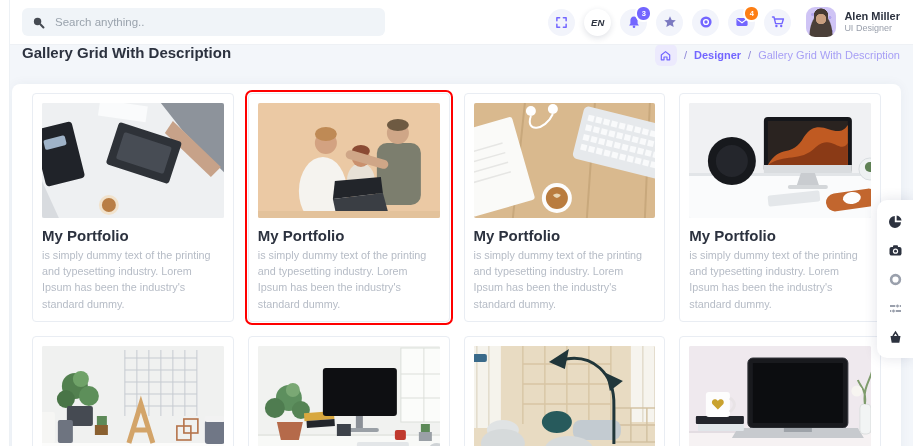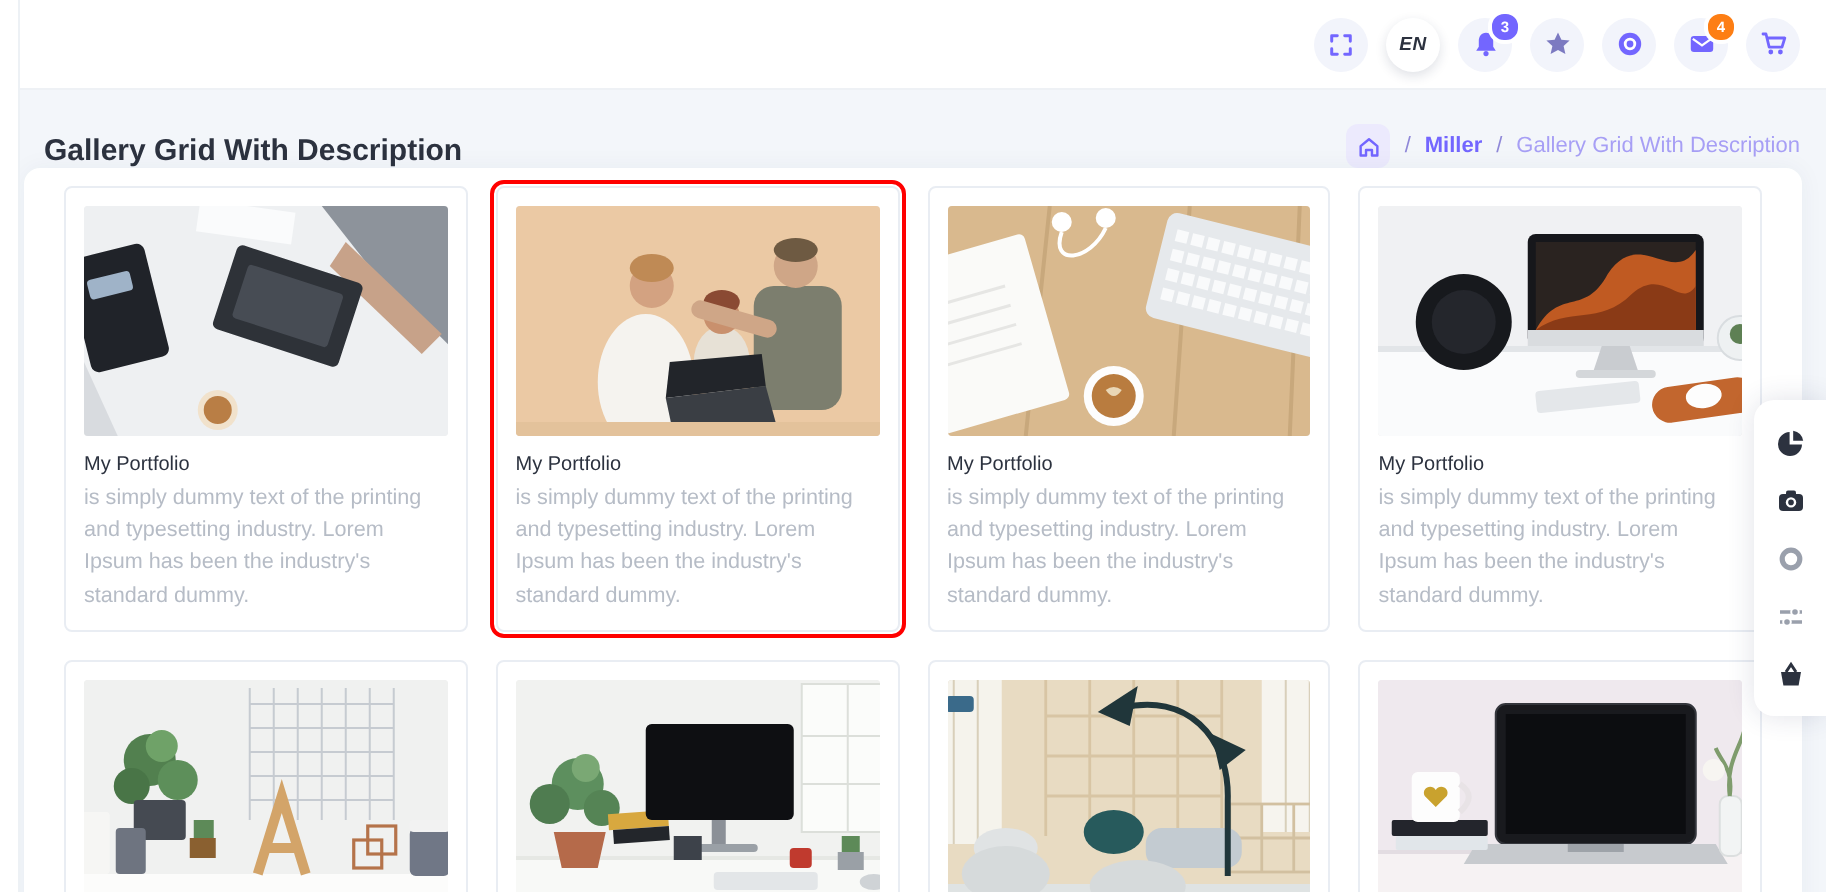--- a/index.html
+++ b/index.html
@@ -37,57 +37,66 @@
        radial-gradient(circle at 22% 25%, #b2a4ee 0 1.2px, rgba(0,0,0,0) 1.8px),
        radial-gradient(circle at 80% 35%, #b2a4ee 0 1.2px, rgba(0,0,0,0) 1.8px),
        radial-gradient(circle at 18% 75%, #b2a4ee 0 1.2px, rgba(0,0,0,0) 1.8px),
        radial-gradient(circle at 85% 80%, #b2a4ee 0 1.2px, rgba(0,0,0,0) 1.8px),
        #cfc4f5;}
   .user-meta{display:flex;flex-direction:column;line-height:1.25;}
   .user-name{font-size:11px;font-weight:bold;color:#2c323f;}
   .user-role{font-size:9px;color:#9aa0ac;}
   
   .titlebar{position:absolute;top:44px;left:9px;right:0;height:40px;display:flex;
-       align-items:flex-end;padding:0 13px;box-sizing:border-box;}
+       align-items:flex-start;padding:0 13px;box-sizing:border-box;}
   .page-title{font-size:15px;font-weight:bold;color:#2c323f;margin:0;}
   .breadcrumb{margin-left:auto;display:flex;align-items:center;gap:7px;font-size:11px;}
   .crumb-home{width:22px;height:22px;border-radius:6px;background:#eceafd;border:0;
        display:flex;align-items:center;justify-content:center;cursor:pointer;padding:0;}
   .crumb-sep{color:#8f88d8;}
   .crumb-parent{color:#7366ff;font-weight:bold;cursor:pointer;text-decoration:none;}
   .crumb-current{color:#a79ff5;}
   
   .panel{position:absolute;top:84px;left:12px;width:889px;box-sizing:border-box;
        background:#fff;border-radius:8px;box-shadow:0 0 12px rgba(40,50,90,.05);
        padding:9px 20px 20px;}
   .panel-title{font-size:12px;font-weight:bold;letter-spacing:.4px;color:#2c323f;
        margin:0 0 10px;}
   .grid{display:grid;grid-template-columns:repeat(4,1fr);gap:14px;}
   .card{background:#fff;border:1px solid #e9edf3;border-radius:4px;padding:9px;
        box-sizing:border-box;}
   .card.highlighted{outline:2px solid #ff0000;outline-offset:1px;}
   .photo{height:115px;border-radius:2px;overflow:hidden;cursor:pointer;background:#eee;}
   .photo svg{display:block;width:100%;height:100%;}
-  .card h3{font-size:10px;font-weight:normal;color:#2c323f;margin:9px 0 3px;}
+  .card h3{font-size:15px;font-weight:bold;color:#2c323f;margin:9px 0 3px;}
   .card p{font-size:10.8px;color:#b6bcc6;line-height:1.5;margin:0;}
   
   .float-panel{position:absolute;right:0;top:200px;width:36px;background:#fff;
        border-radius:10px 0 0 10px;box-shadow:0 0 14px rgba(40,50,90,.14);
        display:flex;flex-direction:column;align-items:center;gap:13px;
        padding:13px 0;z-index:5;}
   .float-btn{width:16px;height:16px;border:0;background:transparent;padding:0;
        cursor:pointer;display:flex;align-items:center;justify-content:center;}
 </style>
 </head>
 <body>
 
 <div class="app">
   <div class="left-sliver"></div>
 
   <header class="topbar">
+    <div class="search">
+      <span style="display:flex;">
+        <svg width="13" height="13" viewBox="0 0 14 14">
+            <circle cx="6" cy="6" r="4" fill="#454a52"></circle>
+            <path d="M9.2,9.2 L12.3,12.3" stroke="#454a52" stroke-width="2.2" stroke-linecap="round"></path>
+          </svg>
+      </span>
+      <input type="text" placeholder="Search anything.." style="">
+    </div>
 
     <div class="actions">
       <button class="icon-btn">
         <span style="display:flex;">
           <svg width="13" height="13" viewBox="0 0 14 14">
               <path d="M2,5 V2 H5 M9,2 H12 V5 M12,9 V12 H9 M5,12 H2 V9" stroke="#7366ff" stroke-width="1.6" fill="none" stroke-linecap="round" stroke-linejoin="round"></path>
             </svg>
         </span>
       </button>
       <button class="icon-btn en">EN</button>
@@ -126,35 +135,42 @@
       </button>
       <button class="icon-btn">
         <span style="display:flex;">
           <svg width="14" height="14" viewBox="0 0 14 14">
               <path d="M1.5,2 H3 L4.6,8.6 H11 L12.4,4 H4" stroke="#7366ff" stroke-width="1.4" fill="none" stroke-linecap="round" stroke-linejoin="round"></path>
               <circle cx="5.4" cy="11" r="1.2" fill="#7366ff"></circle>
               <circle cx="10.2" cy="11" r="1.2" fill="#7366ff"></circle>
             </svg>
         </span>
       </button>
+      <div class="user">
+        <span class="avatar"></span>
+        <span class="user-meta">
+          <span class="user-name">Alen Miller</span>
+          <span class="user-role">UI Designer</span>
+        </span>
+      </div>
     </div>
   </header>
 
   <div class="titlebar">
     <h1 class="page-title">Gallery Grid With Description</h1>
     <nav class="breadcrumb">
       <button class="crumb-home">
         <span style="display:flex;">
           <svg width="13" height="13" viewBox="0 0 14 14">
               <path d="M2.5,6.5 7,2.8 11.5,6.5 V11.6 H8.6 V8.6 H5.4 V11.6 H2.5 Z" fill="none" stroke="#7366ff" stroke-width="1.3" stroke-linejoin="round"></path>
             </svg>
         </span>
       </button>
       <span class="crumb-sep">/</span>
-      <a class="crumb-parent">Miller</a>
+      <a class="crumb-parent">Designer</a>
       <span class="crumb-sep">/</span>
       <span class="crumb-current">Gallery Grid With Description</span>
     </nav>
   </div>
 
   <main class="panel">
     <div class="grid">
 
       <div class="card">
         <div class="photo">

